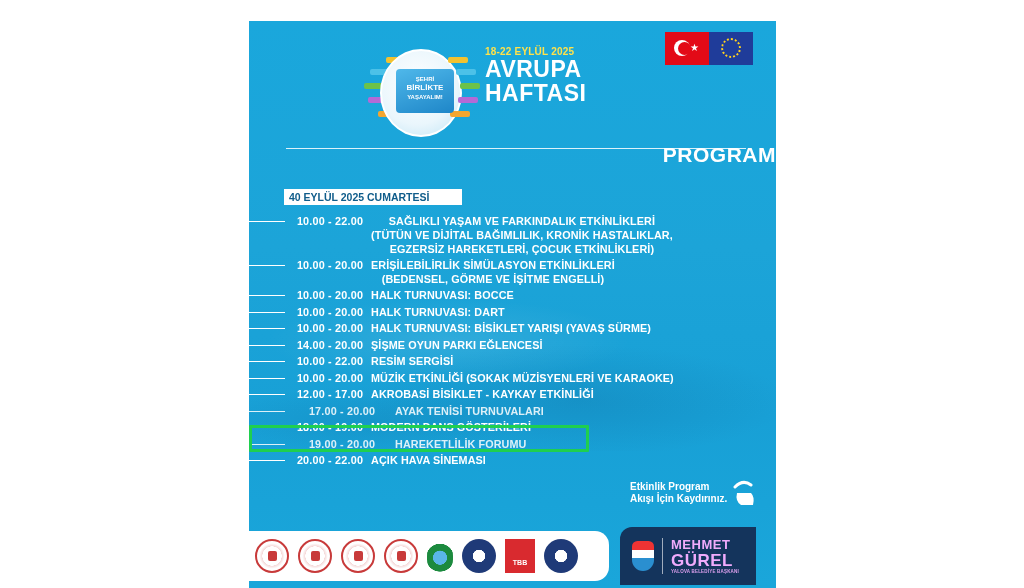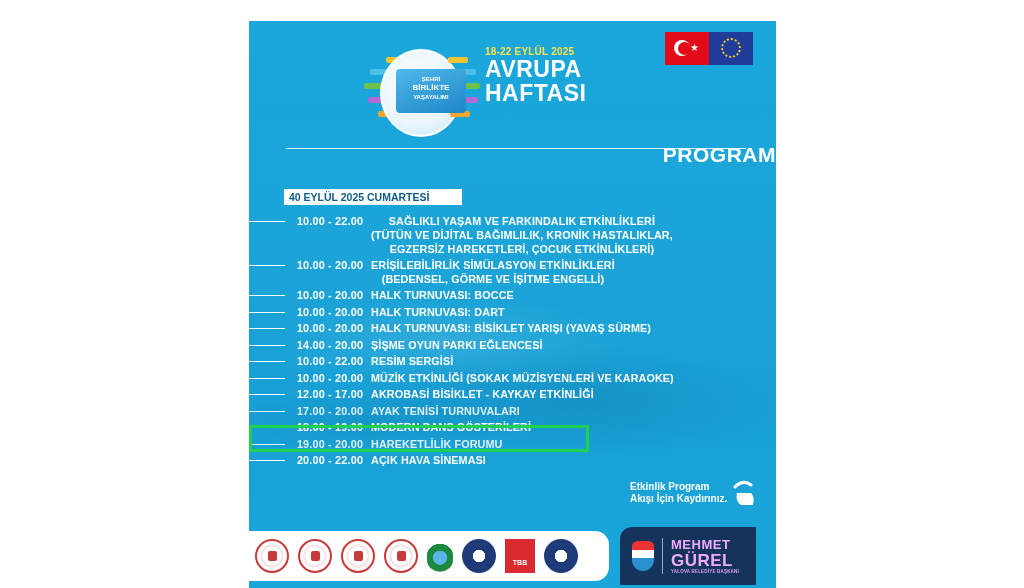--- a/index.html
+++ b/index.html
@@ -24,21 +24,21 @@
   
   .logo {
     position: absolute; left: 107px; top: 18px; width: 128px; height: 105px;
   }
   .logo-globe {
     position: absolute; left: 24px; top: 10px; width: 82px; height: 88px; border-radius: 50%;
     background: radial-gradient(circle at 45% 40%, #ffffff 0%, #eaf6fc 60%, #bfe4f5 100%);
     border: 2px solid #ffffff;
   }
   .logo-screen {
-    position: absolute; left: 40px; top: 30px; width: 70px; height: 44px;
+    position: absolute; left: 40px; top: 30px; width: 58px; height: 44px;
     background: linear-gradient(160deg, #4fb8ea, #1e86c8);
     border-radius: 4px; color: #fff; text-align: center;
     font-family: "Liberation Sans", sans-serif; font-weight: bold; font-size: 6px; line-height: 8px;
     padding-top: 6px;
   }
   .logo-screen .big { font-size: 8px; line-height: 10px; }
   .tag { position: absolute; height: 6px; width: 20px; border-radius: 2px; }
   .flags { position: absolute; left: 416px; top: 11px; width: 88px; height: 33px; display: flex; }
   .flag-tr { width: 44px; height: 33px; background: #e30a17; position: relative; }
   .flag-tr .moon { position:absolute; left: 9px; top: 8px; width: 16px; height: 16px; border-radius: 50%; background: #fff; }
@@ -56,21 +56,21 @@
 
   .date-badge { position: absolute; left: 35px; top: 168px; width: 178px; height: 16px; background: #ffffff; color: #0f5c8a; font-family: "Liberation Sans", sans-serif; font-weight: bold; font-size: 10.5px; line-height: 16px; padding-left: 5px; }
 
   .schedule { position: absolute; left: 0; top: 193px; width: 527px; text-align: center; }
   .row { position: relative; height: 16.5px; display: flex; align-items: flex-start; color: #ffffff; font-family: "Liberation Sans", sans-serif; font-weight: bold; font-size: 10.8px; line-height: 14px; }
   .row.multi2 { height: 44px; }
   .row.multi1 { height: 30px; }
   .row .line { width: 36px; height: 1px; background: #ffffff; margin-top: 7px; margin-right: 4px; flex: none; }
   .row .time { width: 82px; flex: none; white-space: nowrap; letter-spacing: 0.2px; }
   .row .label { white-space: pre-line; letter-spacing: 0.1px; }
-  .row.faded { opacity: 0.85; }
+  .row.faded { opacity: 0.85; gap: 12px; }
 
   .highlight {
     position: absolute; left: 0px; top: 404px; width: 340px; height: 27px;
     border: 3px solid #1fcf4f; border-radius: 1px; pointer-events: none;
   }
 
   .register { position: absolute; left: 381px; top: 460px; color: #ffffff; font-family: "Liberation Sans", sans-serif; font-weight: bold; font-size: 10px; line-height: 12px; }
   .register-icon { position: absolute; left: 480px; top: 458px; width: 28px; height: 28px; }
 
   .partners {

